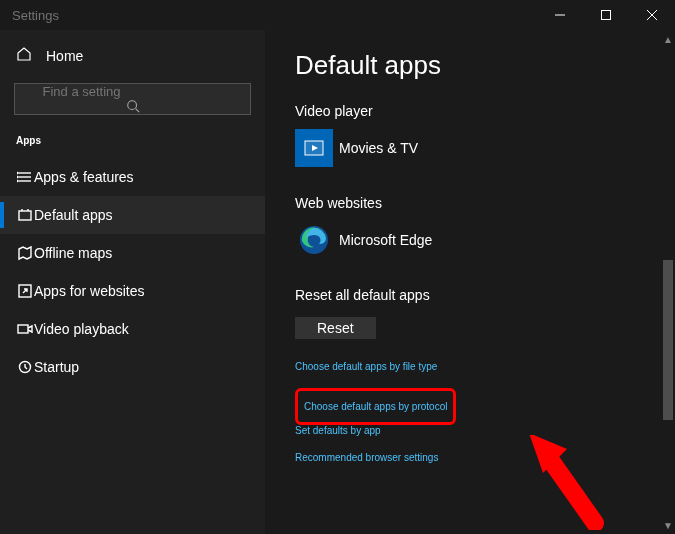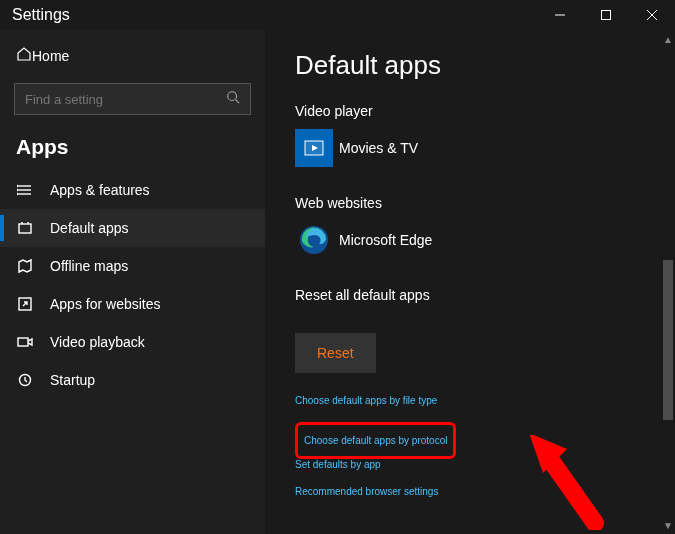--- a/index.html
+++ b/index.html
@@ -1,43 +1,43 @@
 <!DOCTYPE html>
 <html><head>
 <meta charset="utf-8">
 <style>
   * { margin: 0; padding: 0; box-sizing: border-box; font-family: "Segoe UI", Arial, sans-serif; }
   body { background: #1a1a1a; width: 675px; height: 534px; overflow: hidden; color: #fff; position: relative; }
   .window { display: flex; flex-direction: column; width: 100%; height: 100%; background: #1a1a1a; }
   .titlebar { height: 30px; display: flex; align-items: center; justify-content: space-between; padding-left: 12px; background: #1a1a1a; }
-  .titlebar-title { font-size: 16px; color: #ffffff; }
+  .titlebar-title { font-size: 13px; color: #737373; }
   .window-controls { display: flex; }
   .wctrl { width: 46px; height: 30px; display: flex; align-items: center; justify-content: center; color: #fff; }
   .wctrl svg { width: 10px; height: 10px; }
   .body { flex: 1; display: flex; min-height: 0; }
   .sidebar { width: 265px; background: #1f1f1f; display: flex; flex-direction: column; padding-top: 6px; }
-  .home-row { display: flex; align-items: center; padding: 10px 16px; font-size: 14px; color: #fff; }
-  .search-box { margin: 8px 14px 14px; height: 32px; border: 1px solid #535353; background: #2b2b2b; display: flex; align-items: center; padding: 0 10px; justify-content: space-between; }
+  .home-row { display: flex; align-items: center; gap: 14px; padding: 10px 16px; font-size: 14px; color: #fff; }
+  .search-box { margin: 8px 14px 14px; height: 32px; border: 1px solid #535353; background: #2b2b2b; display: flex; align-items: center; padding: 0 10px; justify-content: space-between; flex-direction: column; }
   .search-box input { background: transparent; border: none; outline: none; color: #ccc; font-size: 13px; width: 180px; }
-  .section-label { padding: 6px 16px 12px; font-size: 21px; font-weight: 600; color: #fff; }
+  .section-label { padding: 6px 16px 12px; font-size: 10px; font-weight: 600; color: #fff; }
   .nav { display: flex; flex-direction: column; }
-  .nav-item { display: flex; align-items: center; gap: 16px; padding: 11px 16px 11px 16px; font-size: 14px; color: #fff; position: relative; cursor: default; }
+  .nav-item { display: flex; align-items: center; gap: 0; padding: 11px 16px 11px 16px; font-size: 14px; color: #fff; position: relative; cursor: default; }
   .nav-item .icon { width: 18px; display: flex; justify-content: center; }
   .nav-item.selected { background: #292929; }
   .nav-item.selected::before { content: ""; position: absolute; left: 0; top: 6px; bottom: 6px; width: 4px; background: #0078d4; }
   .main { flex: 1; background: #1a1a1a; position: relative; overflow: hidden; }
   .main-scroll { position: absolute; inset: 0; padding: 20px 30px 20px 30px; overflow-y: auto; }
   .page-title { font-size: 26px; font-weight: 400; margin-bottom: 22px; }
   .subhead { font-size: 14px; color: #fff; margin-top: 18px; margin-bottom: 10px; }
   .app-row { display: flex; align-items: center; gap: 6px; margin-bottom: 28px; }
   .app-tile { width: 38px; height: 38px; display: flex; align-items: center; justify-content: center; font-size: 18px; color: #fff; }
   .tile-movies { background: #0067b8; }
   .tile-edge { background: transparent; }
   .app-label { font-size: 14px; }
-  .reset-btn { background: #333333; color: #f97316; border: none; padding: 12px 22px; font-size: 14px; margin-top: 20px; margin-bottom: 22px; }
+  .reset-btn { background: #333333; color: #ffffff; border: none; padding: 3px 22px; font-size: 14px; margin-top: 4px; margin-bottom: 22px; }
   .link-row { display: block; color: #4cc2ff; font-size: 10px; margin-bottom: 16px; text-decoration: none; }
   .highlight-box { border: 3px solid #ff0000; border-radius: 6px; padding: 10px 6px; display: inline-block; margin-bottom: 0; }
   .highlight-box .link-row { margin-bottom: 0; }
   .scrollbar-track { position: absolute; right: 0; top: 0; bottom: 0; width: 14px; background: #1a1a1a; }
   .scrollbar-thumb { position: absolute; right: 2px; width: 10px; background: #4d4d4d; top: 230px; height: 160px; }
   .scroll-arrow { position: absolute; right: 2px; width: 10px; height: 14px; color: #888; display:flex; align-items:center; justify-content:center; font-size:10px;}
   .scroll-arrow.up { top: 2px; }
   .scroll-arrow.down { bottom: 2px; }
   .arrow-annot { position: absolute; right: 68px; top: 405px; pointer-events: none; }
   .arrow-annot svg { width: 90px; height: 95px; }

